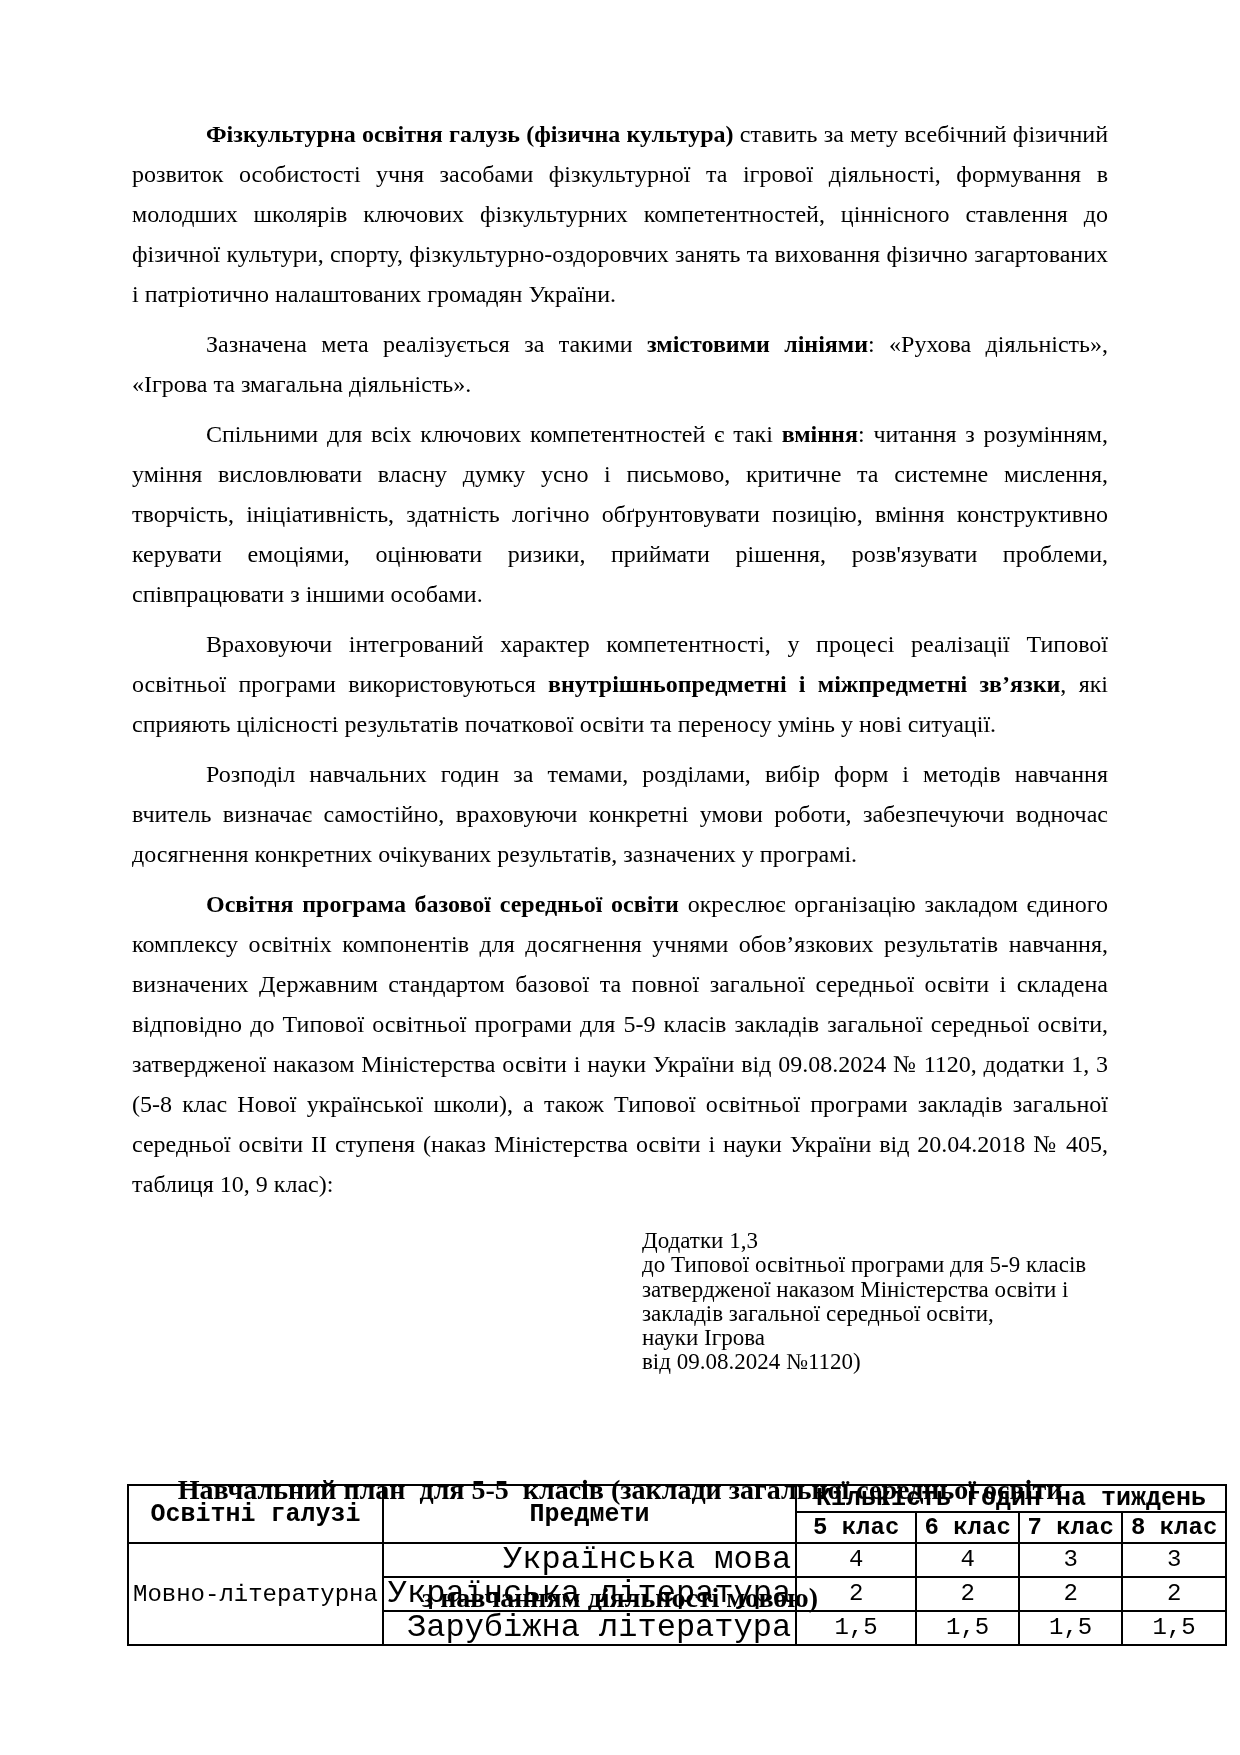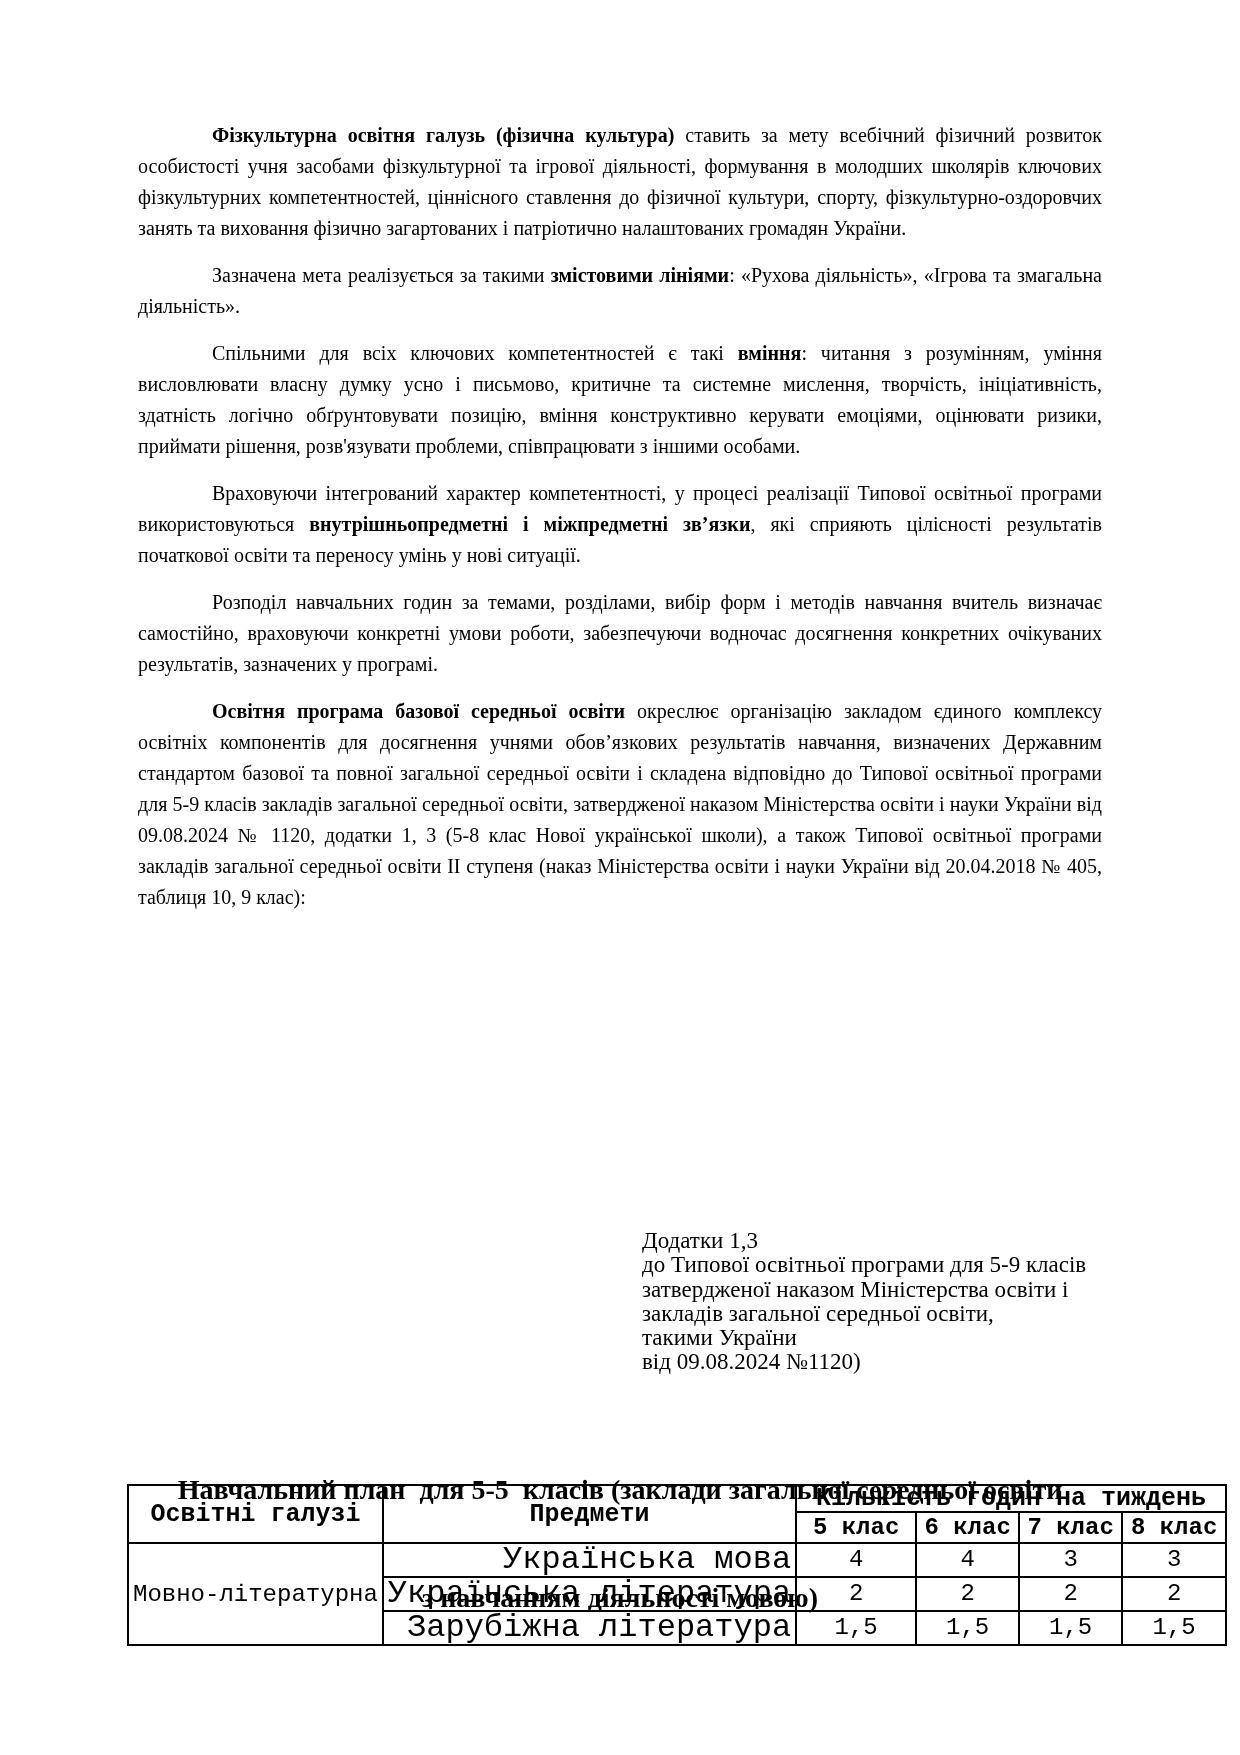--- a/index.html
+++ b/index.html
@@ -12,23 +12,23 @@
     position: relative;
     width: 1240px; height: 1755px;
     background: #ffffff;
     overflow: hidden;
   }
   .body-text {
     position: absolute;
     left: 122px; top: 104px; width: 996px;
   }
   .body-text p {
-    margin: 16px;
-    font-size: 20px;
-    line-height: 31px;
+    margin: 10px;
+    font-size: 24px;
+    line-height: 40px;
     text-align: justify;
     text-indent: 74px;
   }
   .body-text .bold { font-weight: bold; }
   .annex {
     position: absolute;
     left: 642px; top: 1229px; width: 500px;
     font-size: 23px;
     line-height: 24.3px;
   }
@@ -86,21 +86,21 @@
     <p><span>Враховуючи інтегрований характер компетентності, у процесі реалізації Типової освітньої програми використовуються </span><span class="bold">внутрішньопредметні і міжпредметні зв’язки</span><span>, які сприяють цілісності результатів початкової освіти та переносу умінь у нові ситуації.</span></p>
     <p><span>Розподіл навчальних годин за темами, розділами, вибір форм і методів навчання вчитель визначає самостійно, враховуючи конкретні умови роботи, забезпечуючи водночас досягнення конкретних очікуваних результатів, зазначених у програмі.</span></p>
     <p><span class="bold">Освітня програма базової середньої освіти</span><span> окреслює організацію закладом єдиного комплексу освітніх компонентів для досягнення учнями обов’язкових результатів навчання, визначених Державним стандартом базової та повної загальної середньої освіти і складена відповідно до Типової освітньої програми для 5-9 класів закладів загальної середньої освіти, затвердженої наказом Міністерства освіти і науки України від 09.08.2024 № 1120, додатки 1, 3 (5-8 клас Нової української школи), а також Типової освітньої програми закладів загальної середньої освіти II ступеня (наказ Міністерства освіти і науки України від 20.04.2018 № 405, таблиця 10, 9 клас):</span></p>
   </div>
 
   <div class="annex">
     <div>Додатки 1,3</div>
     <div>до Типової освітньої програми для 5-9 класів</div>
     <div>затвердженої наказом Міністерства освіти і</div>
     <div>закладів загальної середньої освіти,</div>
-    <div>такими України</div>
+    <div>науки Ігрова</div>
     <div>від 09.08.2024 №1120)</div>
   </div>
 
   <div class="plan-title">
     <div>Навчальний план  для 5-5  класів (заклади загальної середньої освіти</div>
     <div>з навчанням діяльності мовою)</div>
   </div>
 
   <table class="curriculum">
     <colgroup>

